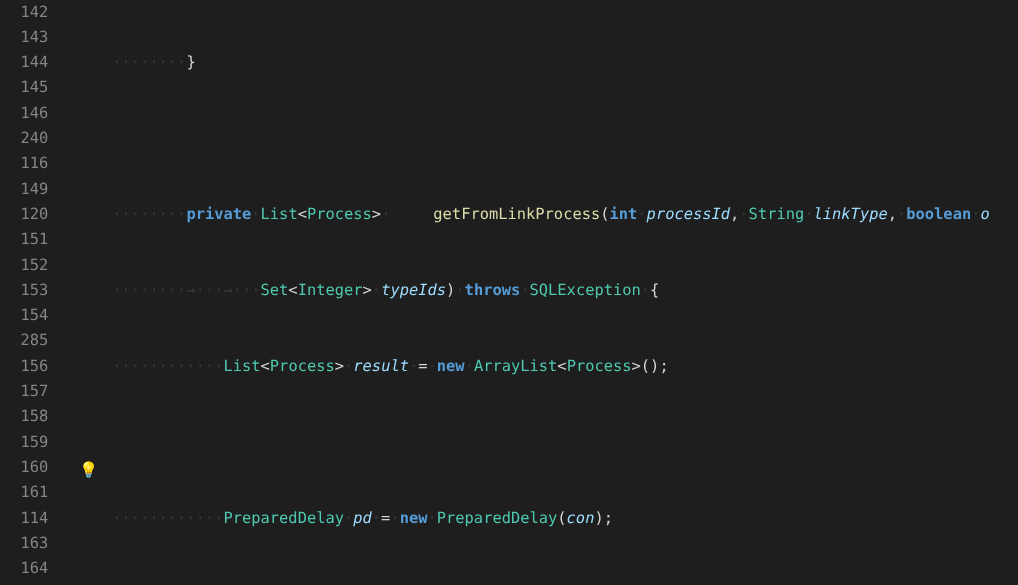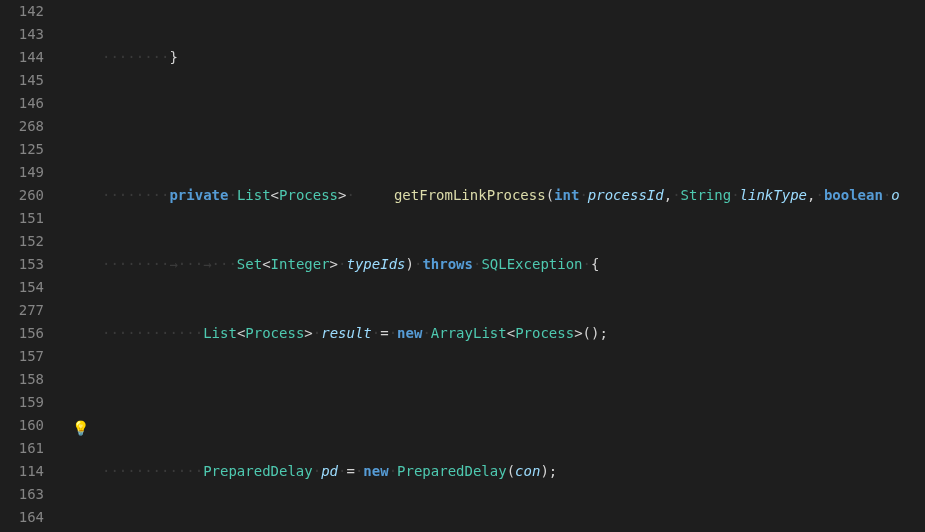--- a/index.html
+++ b/index.html
@@ -54,29 +54,29 @@
 <body>
 
 <div class="editor">
 
   <div class="gutter">
     <div class="ln">142</div>
     <div class="ln">143</div>
     <div class="ln">144</div>
     <div class="ln">145</div>
     <div class="ln">146</div>
-    <div class="ln">268</div>
-    <div class="ln">125</div>
+    <div class="ln">240</div>
+    <div class="ln">116</div>
     <div class="ln">149</div>
-    <div class="ln">260</div>
+    <div class="ln">120</div>
     <div class="ln">151</div>
     <div class="ln">152</div>
     <div class="ln">153</div>
     <div class="ln">154</div>
-    <div class="ln">277</div>
+    <div class="ln">285</div>
     <div class="ln">156</div>
     <div class="ln">157</div>
     <div class="ln">158</div>
     <div class="ln">159</div>
     <div class="ln">160</div>
     <div class="ln">161</div>
     <div class="ln">114</div>
     <div class="ln">163</div>
     <div class="ln">164</div>
   </div>

